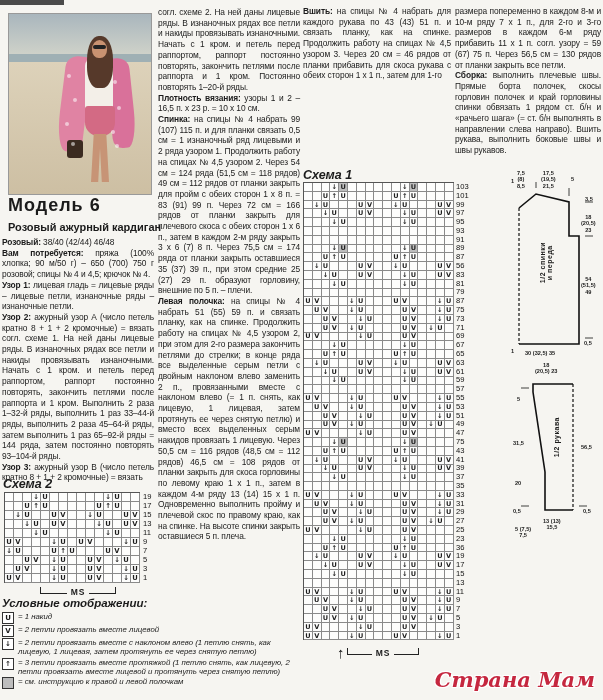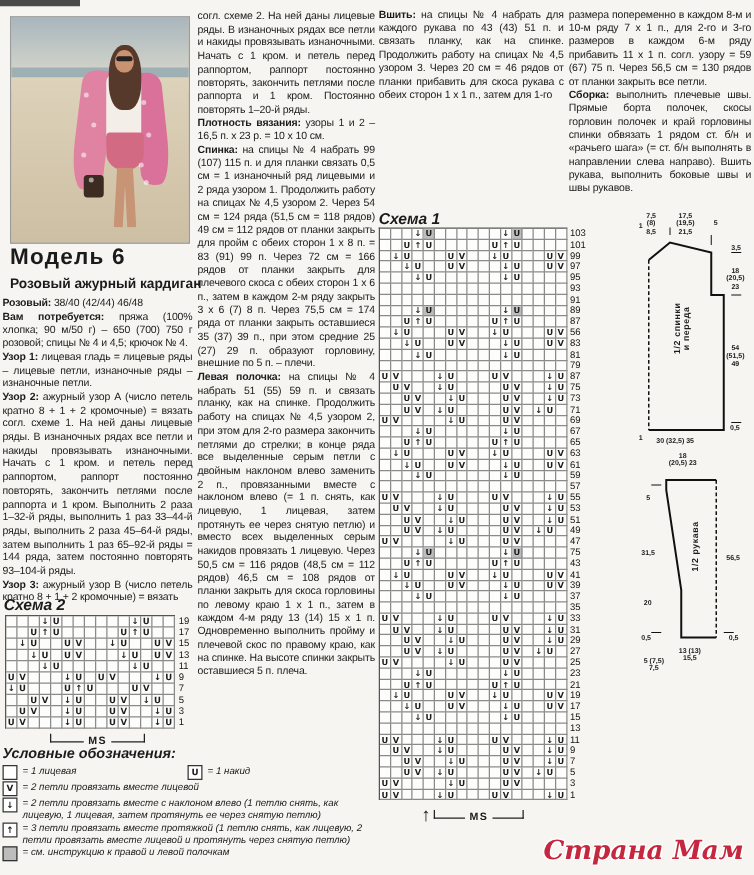--- a/index.html
+++ b/index.html
@@ -286,27 +286,23 @@
     <div style="height: 9px;">3</div>
     <div style="height: 9px;">1</div>
   </div>
 <div id="chart2-ms" class="ms" style="left:40px;top:584px;width:76px;">
   <div class="l"></div>
     <span class="ms-label">MS</span>
     <div class="r"></div>
 </div>
 
 <div id="legend">
-  <h3>Условные обозначения:</h3>
+  <h3>Условные отображении:</h3>
   <div id="legend-items">
       <div class="leg-pair">
-        <div class="leg-row">
-          <span class="leg-sym"></span>
-          <span class="leg-txt">= 1 лицевая</span>
-        </div>
         <div class="leg-row">
           <span class="leg-sym">U</span>
           <span class="leg-txt">= 1 накид</span>
         </div>
       </div>
       <div class="leg-row">
         <span class="leg-sym">V</span>
         <span class="leg-txt">= 2 петли провязать вместе лицевой</span>
       </div>
       <div class="leg-row">
@@ -1246,21 +1242,21 @@
     <div style="height: 8.8px;">41</div>
     <div style="height: 8.8px;">39</div>
     <div style="height: 8.8px;">37</div>
     <div style="height: 8.8px;">35</div>
     <div style="height: 8.8px;">33</div>
     <div style="height: 8.8px;">31</div>
     <div style="height: 8.8px;">29</div>
     <div style="height: 8.8px;">27</div>
     <div style="height: 8.8px;">25</div>
     <div style="height: 8.8px;">23</div>
-    <div style="height: 8.8px;">21</div>
+    <div style="height: 8.8px;">36</div>
     <div style="height: 8.8px;">19</div>
     <div style="height: 8.8px;">17</div>
     <div style="height: 8.8px;">15</div>
     <div style="height: 8.8px;">13</div>
     <div style="height: 8.8px;">11</div>
     <div style="height: 8.8px;">9</div>
     <div style="height: 8.8px;">7</div>
     <div style="height: 8.8px;">5</div>
     <div style="height: 8.8px;">3</div>
     <div style="height: 8.8px;">1</div>

